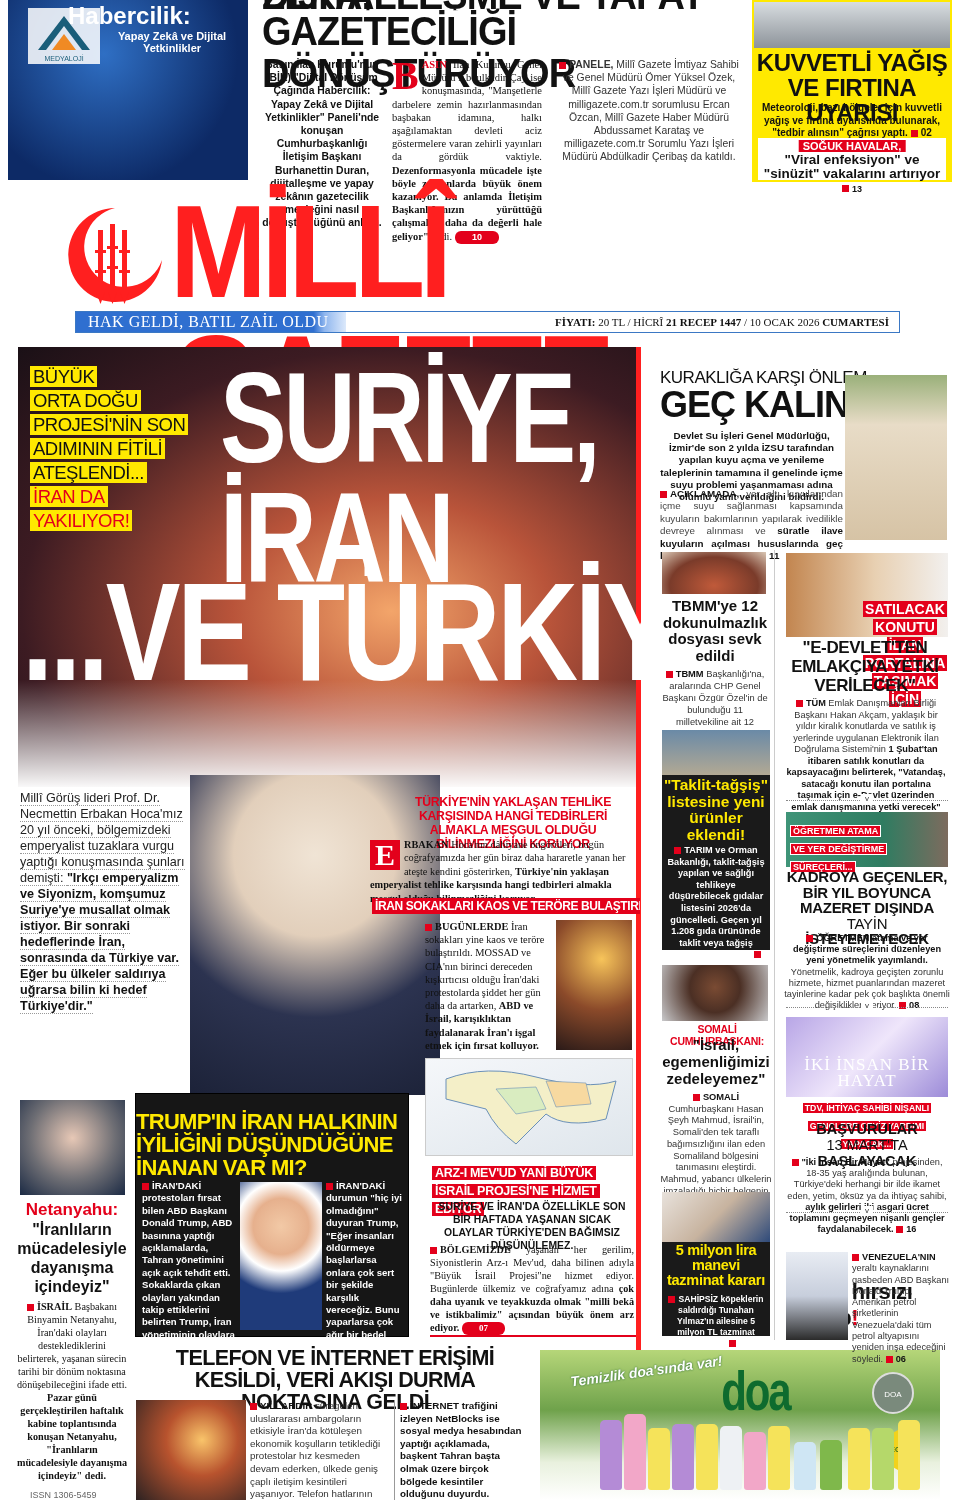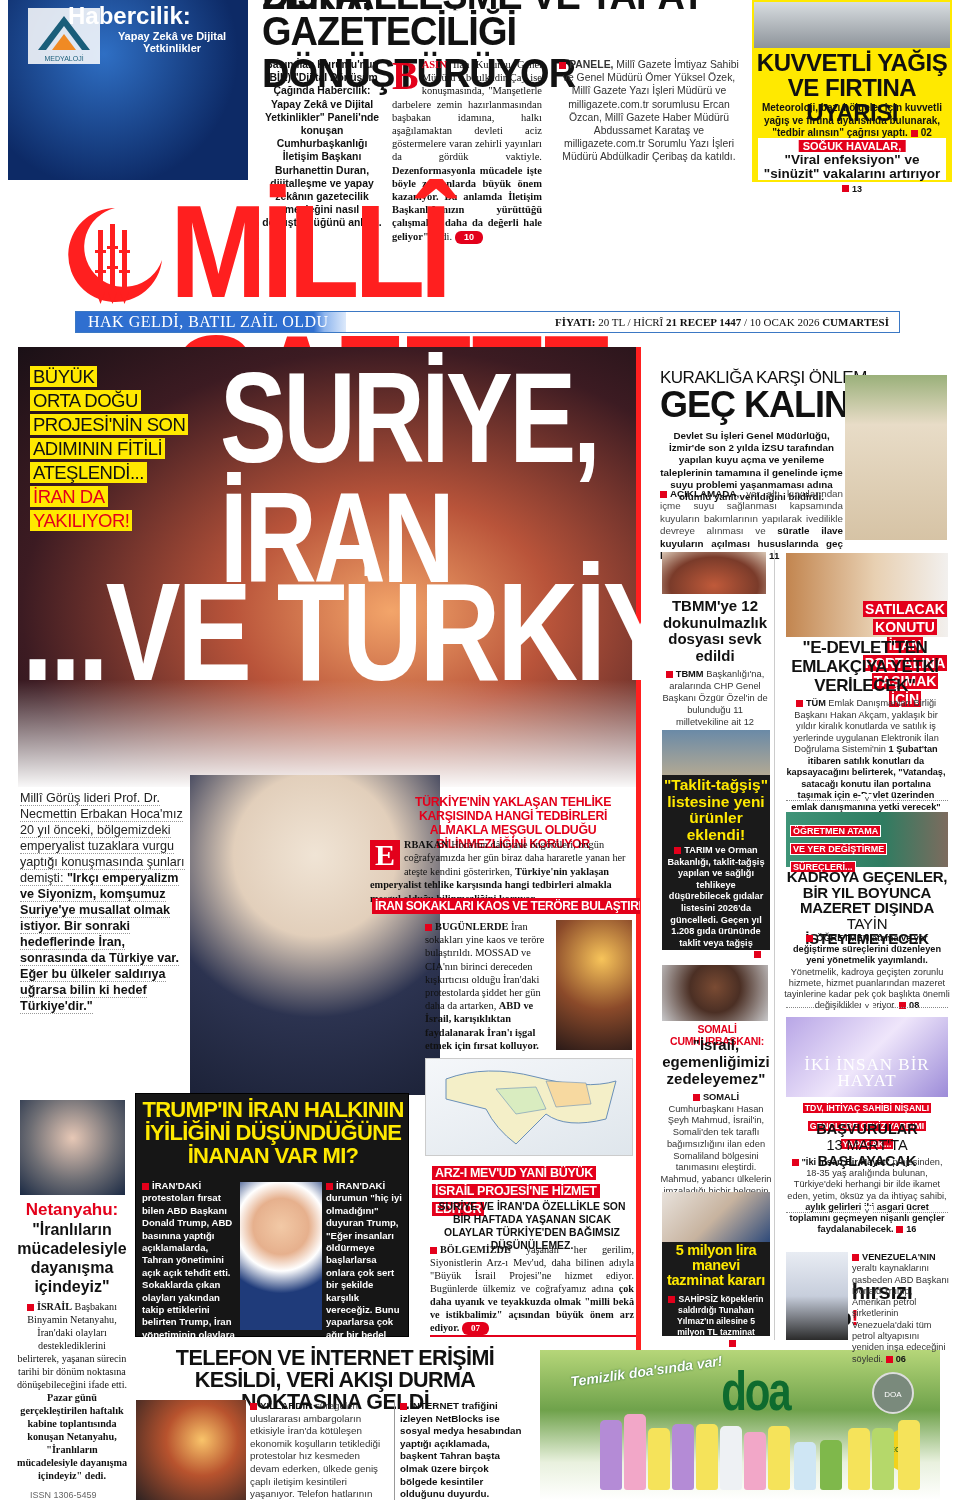--- a/index.html
+++ b/index.html
@@ -1,20 +1,20 @@
 <!DOCTYPE html>
 <html><head>
 <meta charset="utf-8">
 <style>
 *{box-sizing:border-box;margin:0;padding:0}
 body{width:960px;height:1500px;background:#fff;font-family:"Liberation Sans",sans-serif;color:#111;position:relative;overflow:hidden}
 .abs{position:absolute}
 .serif{font-family:"Liberation Serif","DejaVu Serif",serif}
 .sq{display:inline-block;width:7px;height:7px;background:#e3001b;margin-right:3px;vertical-align:middle}
-.pgbox{display:inline-block;background:#e3001b;color:#fff;border-radius:6px;padding:0 9px;font-size:9px;font-weight:bold}
+.pgbox{display:inline-block;background:#e3001b;color:#fff;border-radius:6px;padding:0 17px;font-size:9px;font-weight:bold}
 
 #top-photo{left:8px;top:0;width:240px;height:180px;background:radial-gradient(circle at 40% 30%,#2f6fc4,#0d2a66 70%)}
 #logo-medya{left:20px;top:8px;width:72px;height:56px}
 #top-photo .ph-title{left:60px;top:2px;color:#fff;font-size:24px;font-weight:bold}
 #top-photo .ph-sub{left:88px;top:30px;color:#fff;font-size:11px;font-weight:bold;line-height:12px;text-align:center}
 #top-headline{left:262px;top:0;width:478px;line-height:38px;font-size:38px;font-weight:900;letter-spacing:-1px;color:#111;transform:scaleY(1.05)}
 #top-headline .cut{display:block;height:14px;overflow:hidden;line-height:0;margin-top:-2px}
 #col-a{left:262px;top:58px;width:120px;font-size:10.4px;line-height:13.2px;text-align:center;font-weight:bold}
 #col-b{left:392px;top:58px;width:150px;font-size:10.5px;line-height:13.2px;text-align:justify}
 #col-b .drop{float:left;font-size:40px;line-height:36px;color:#e3001b;font-weight:bold;margin-right:3px;font-family:"Liberation Serif",serif}
@@ -56,21 +56,21 @@
 #iran-body{left:425px;top:920px;width:125px;font-size:10.4px;line-height:13.2px;font-family:"Liberation Serif",serif}
 #iran-photo{left:556px;top:920px;width:76px;height:130px;background:radial-gradient(circle at 60% 30%,#f7c45a,#8b4a2a 50%,#2a1a18)}
 
 #net-photo{left:20px;top:1100px;width:105px;height:95px;background:radial-gradient(circle at 50% 40%,#e7c8b6,#6e6e74 55%,#1b2a44)}
 #net-name{left:16px;top:1200px;width:112px;text-align:center;color:#e3001b;font-size:17px;font-weight:bold}
 #net-quote{left:16px;top:1220px;width:112px;text-align:center;font-size:16px;line-height:19px;font-weight:bold}
 #net-body{left:16px;top:1300px;width:112px;text-align:center;font-size:10.2px;line-height:13px;font-family:"Liberation Serif",serif}
 #issn{left:30px;top:1490px;font-size:9px;color:#666}
 
 #trump-box{left:135px;top:1093px;width:274px;height:244px;background:#161616;border:1px solid #000}
-#trump-title{left:0;top:4px;width:274px;text-align:center;color:#ffe900;font-size:22px;line-height:23px;font-weight:900;letter-spacing:-0.7px}
+#trump-title{left:0;top:16px;width:274px;text-align:left;color:#ffe900;font-size:22px;line-height:23px;font-weight:900;letter-spacing:-0.7px}
 #trump-c1{left:6px;top:86px;width:96px;color:#fff;font-size:9.6px;line-height:12.4px;font-weight:bold}
 #trump-photo{left:104px;top:88px;width:82px;height:148px;background:radial-gradient(circle at 50% 30%,#f2c9a6,#e6b08d 25%,#fff 40%,#1f3b7a 60%)}
 #trump-c2{left:190px;top:86px;width:82px;color:#fff;font-size:9.6px;line-height:12.4px;font-weight:bold}
 
 #map{left:425px;top:1058px;width:208px;height:98px;background:linear-gradient(160deg,#f5f7fa,#dfe6ec);border:1px solid #ccc}
 #arz-title{left:432px;top:1163px;width:200px;}
 #arz-title span{background:#e3001b;color:#fff;font-size:12.5px;line-height:16px;font-weight:bold;padding:0 3px;box-decoration-break:clone;-webkit-box-decoration-break:clone;letter-spacing:-0.3px}
 #arz-sub{left:430px;top:1200px;width:204px;text-align:center;font-size:10.4px;line-height:13px;font-weight:bold}
 #arz-body{left:430px;top:1243px;width:204px;font-size:10.2px;line-height:13px;font-family:"Liberation Serif",serif;text-align:justify}
 #arz-rule{left:430px;top:1335px;width:206px;height:2px;background:#e3001b}

